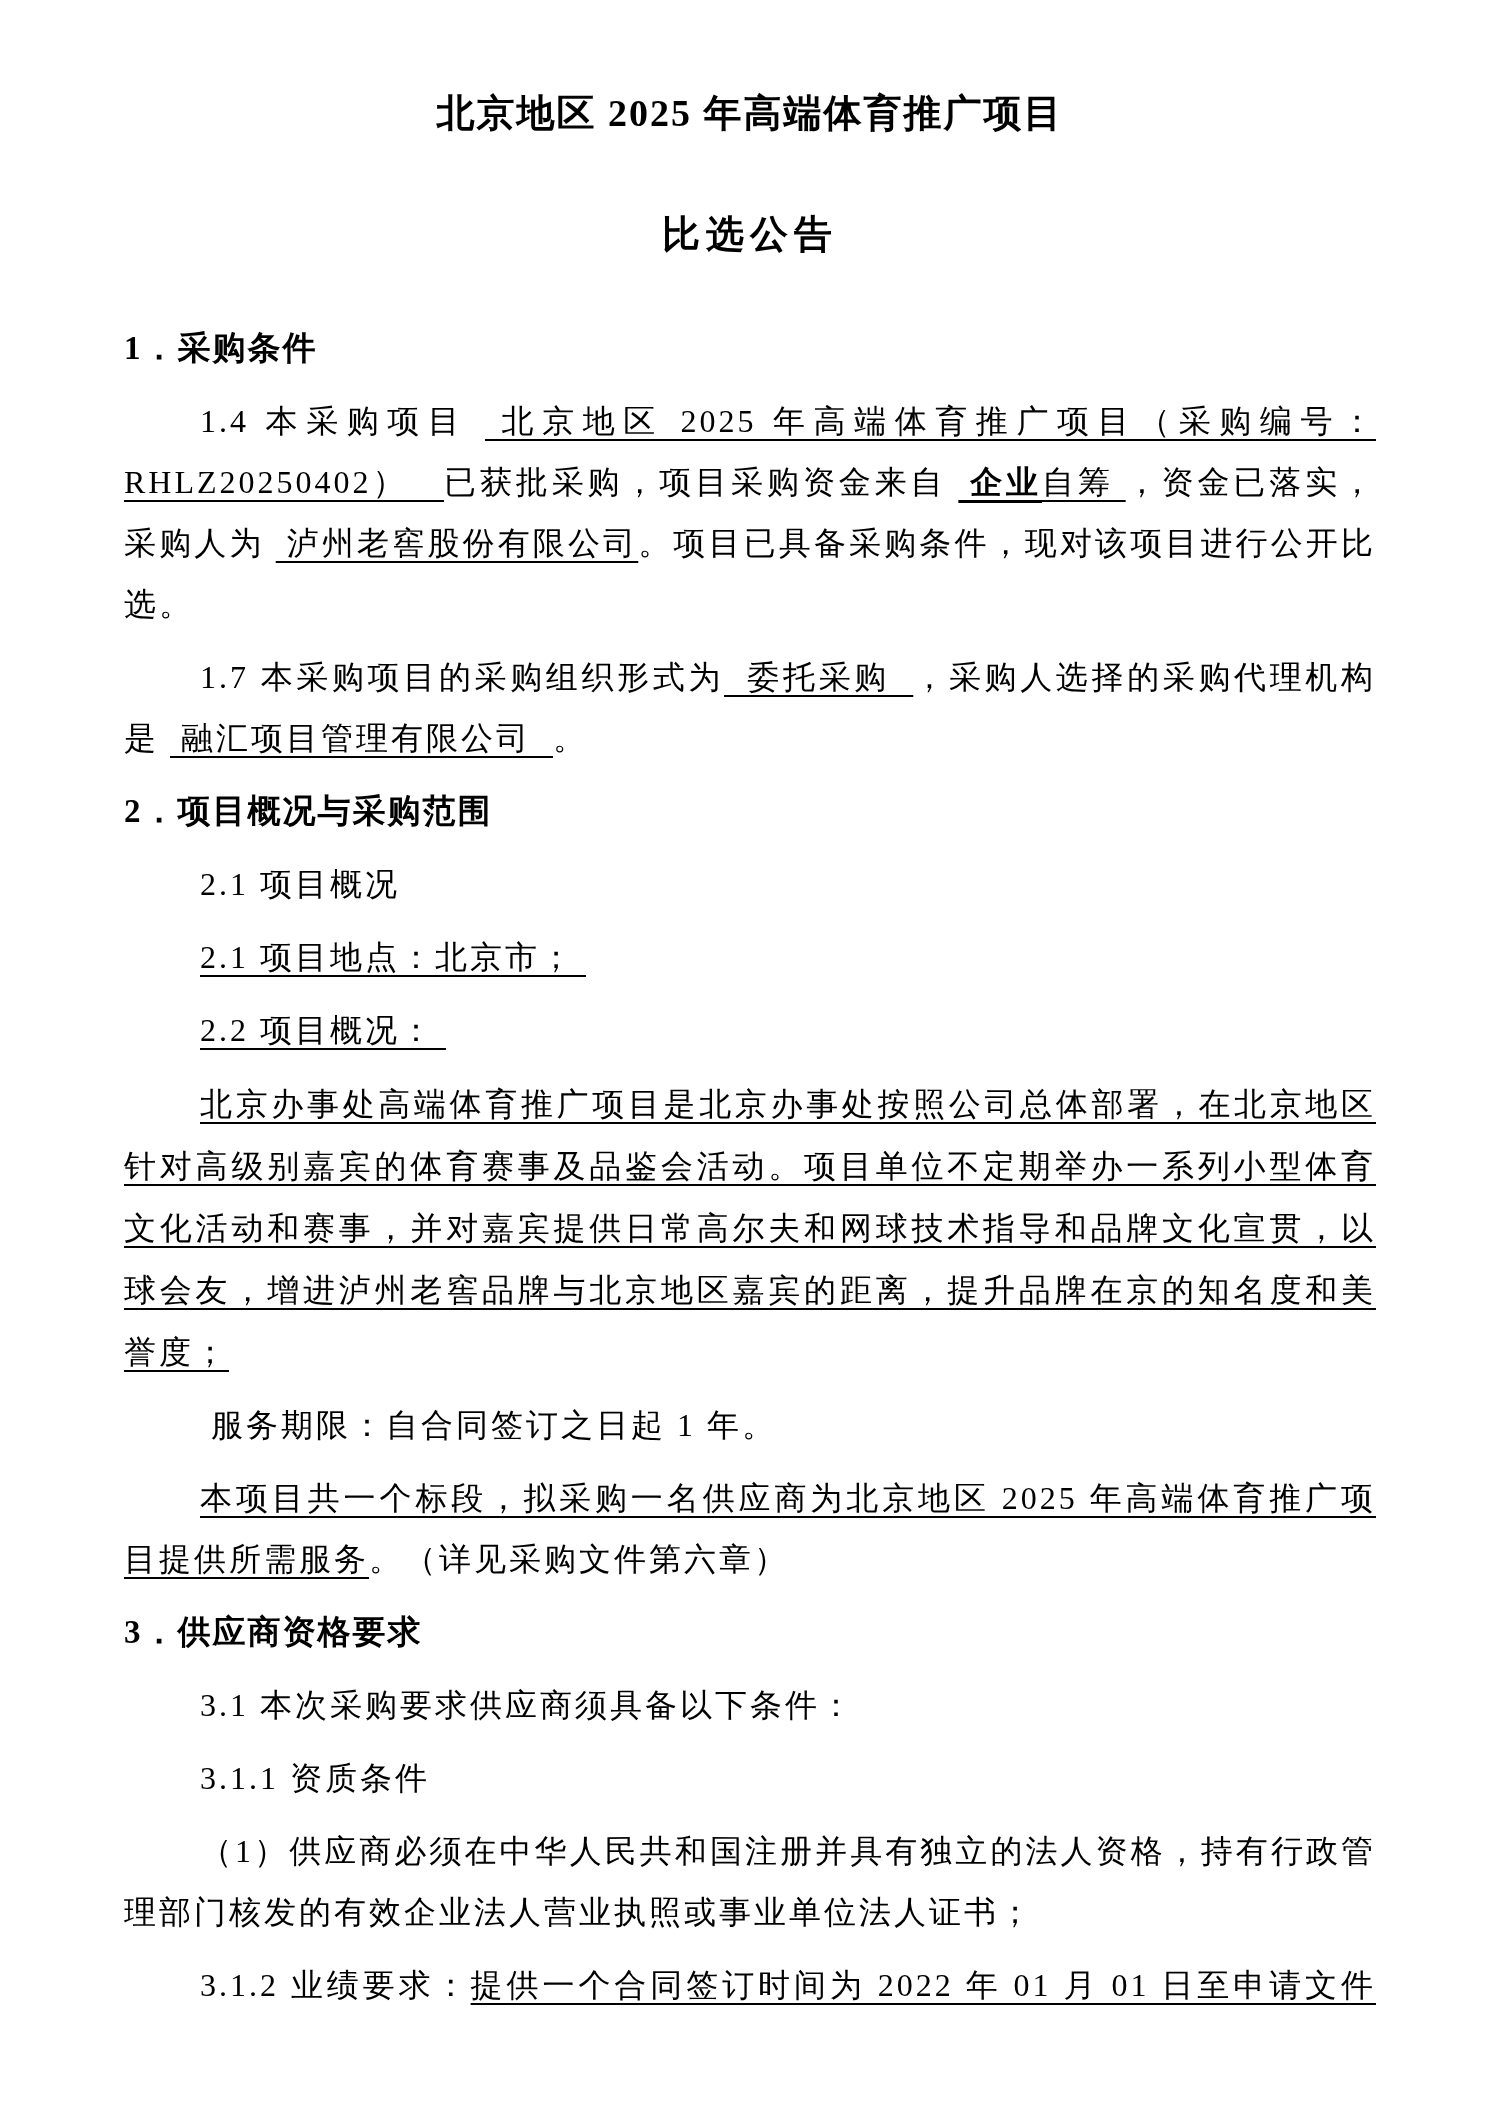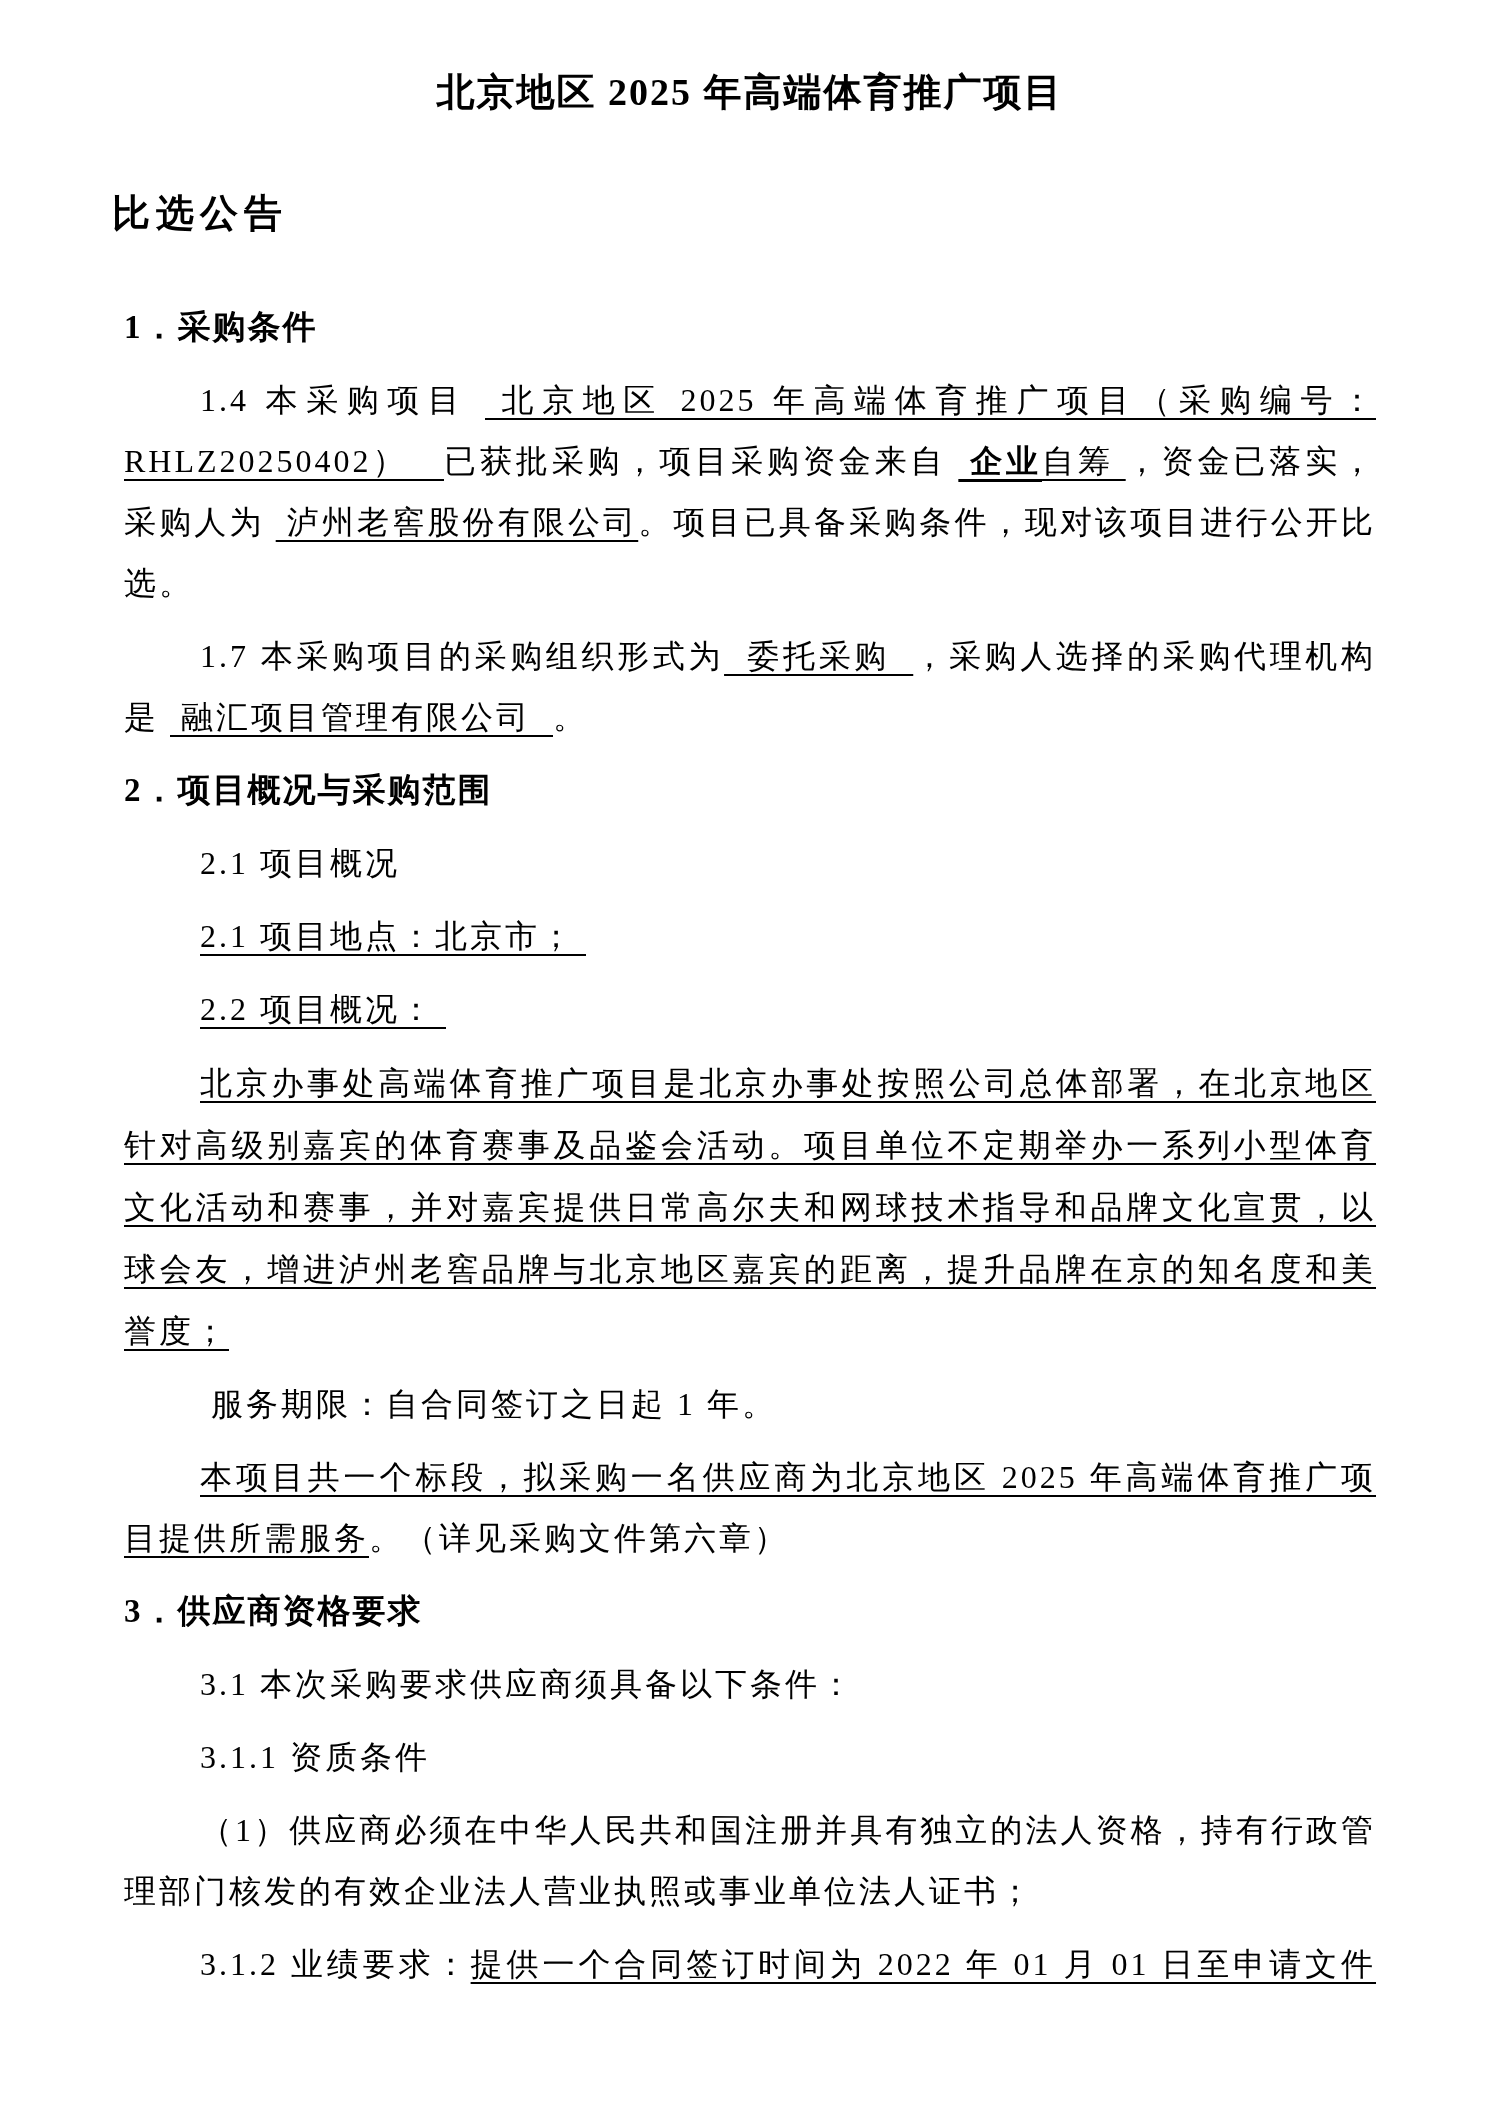--- a/index.html
+++ b/index.html
@@ -17,33 +17,33 @@
   .page {
     position: relative;
     width: 1500px;
     height: 2121px;
     background: #ffffff;
     box-sizing: border-box;
     padding: 0 112px;
   }
   .doc-title {
     margin: 0;
-    padding-top: 61px;
+    padding-top: 82px;
     font-size: 38px;
     line-height: 62px;
     font-weight: bold;
     text-align: center;
     letter-spacing: 2px;
   }
   .doc-subtitle {
     margin: 59px 0 53px 0;
     font-size: 38px;
     line-height: 62px;
     font-weight: bold;
-    text-align: left;
+    text-align: center;
     letter-spacing: 6px;
   }
   .doc-body p {
     margin: 12px;
     font-size: 32px;
     line-height: 61px;
     letter-spacing: 3px;
     text-align: justify;
     text-indent: 76px;
   }

